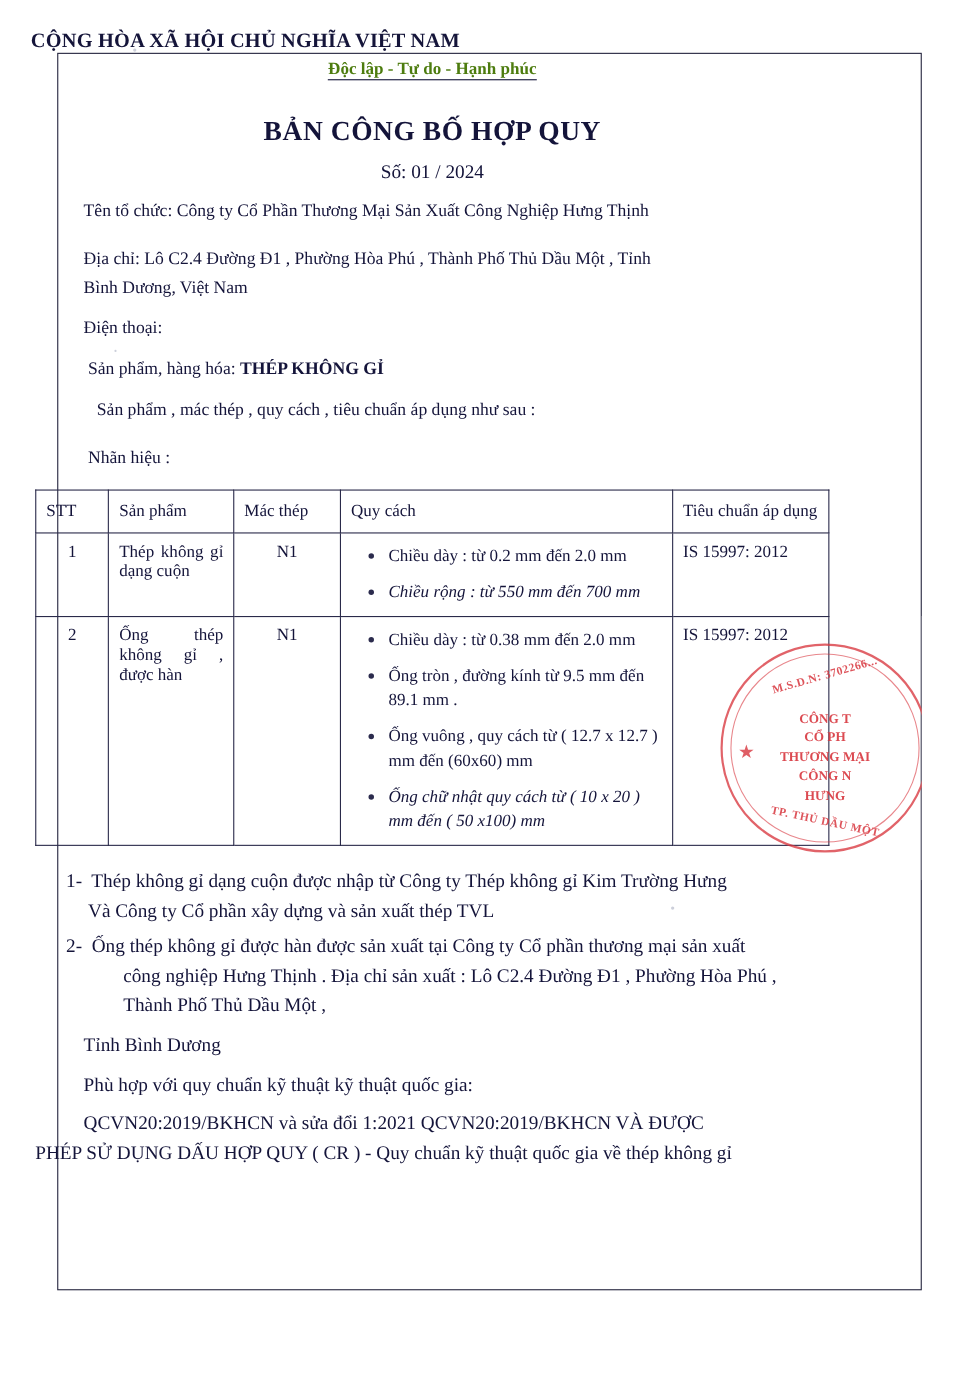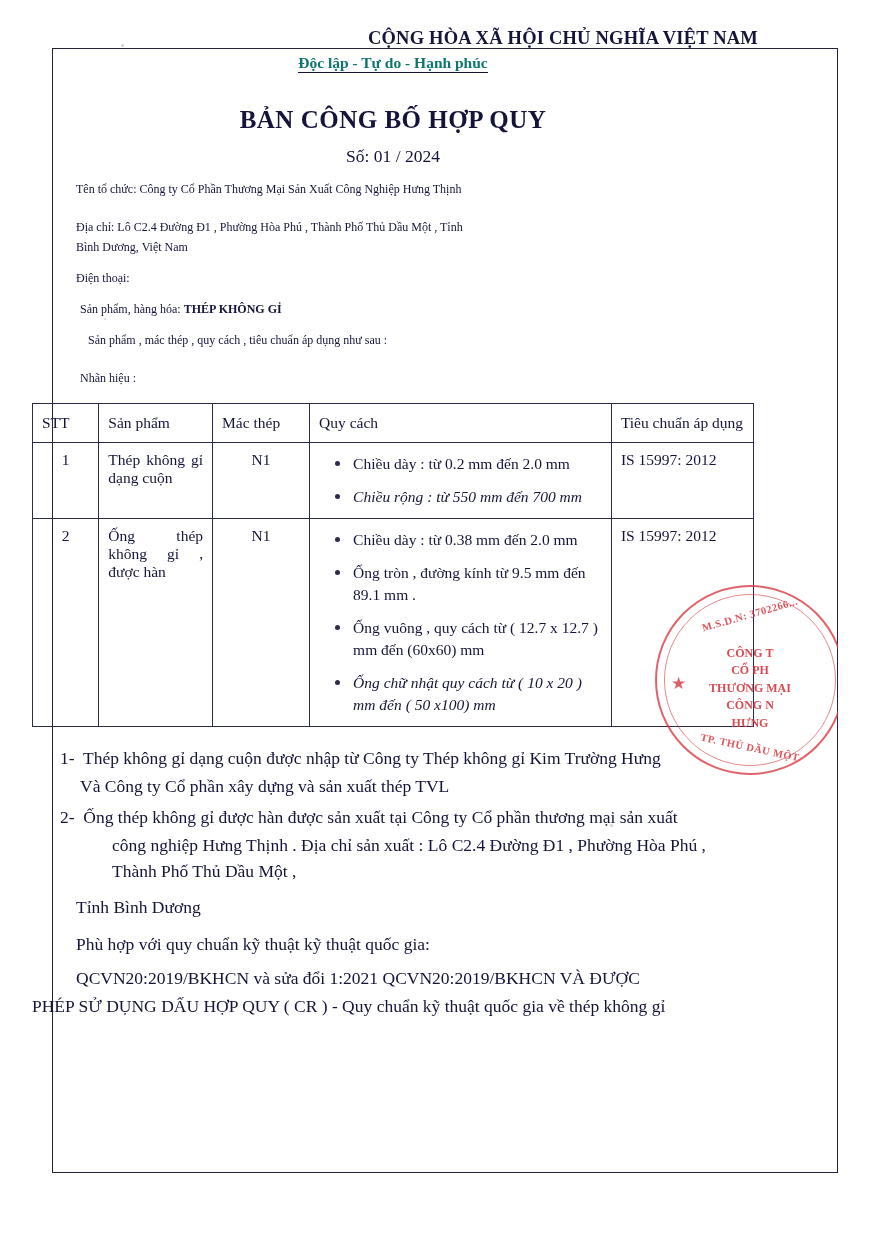--- a/index.html
+++ b/index.html
@@ -29,33 +29,33 @@
   .doc-body {
     position: absolute;
     left: 0;
     top: 0;
     width: 786px;
     padding: 22px 28px 0 28px;
     box-sizing: border-box;
   }
 
   .national-header {
-    text-align: right;
+    text-align: left;
     font-weight: bold;
     font-size: 18.5px;
     letter-spacing: 0.2px;
     color: #15153a;
     margin-top: 6px;
   }
   .national-sub {
     text-align: center;
     font-weight: bold;
     font-size: 15.5px;
     margin-top: 5px;
-    color: #0f766e;
+    color: #4d7c0f;
   }
   .national-sub span.u {
     border-bottom: 1.4px solid #15153a;
     padding-bottom: 1px;
   }
 
   .doc-title {
     text-align: center;
     font-weight: bold;
     font-size: 25px;
@@ -64,21 +64,21 @@
     color: #14143a;
   }
   .doc-number {
     text-align: center;
     font-size: 17.5px;
     margin-top: 12px;
     color: #14143a;
   }
 
   .para {
-    font-size: 12px;
+    font-size: 16px;
     line-height: 1.5;
     margin-top: 13px;
     color: #14143a;
   }
   .para.indent1 { padding-left: 48px; }
   .para.indent2 { padding-left: 52px; }
   .para.indent3 { padding-left: 60px; }
   .para.tight { margin-top: 20px; }
   .para b { font-weight: bold; }
 

